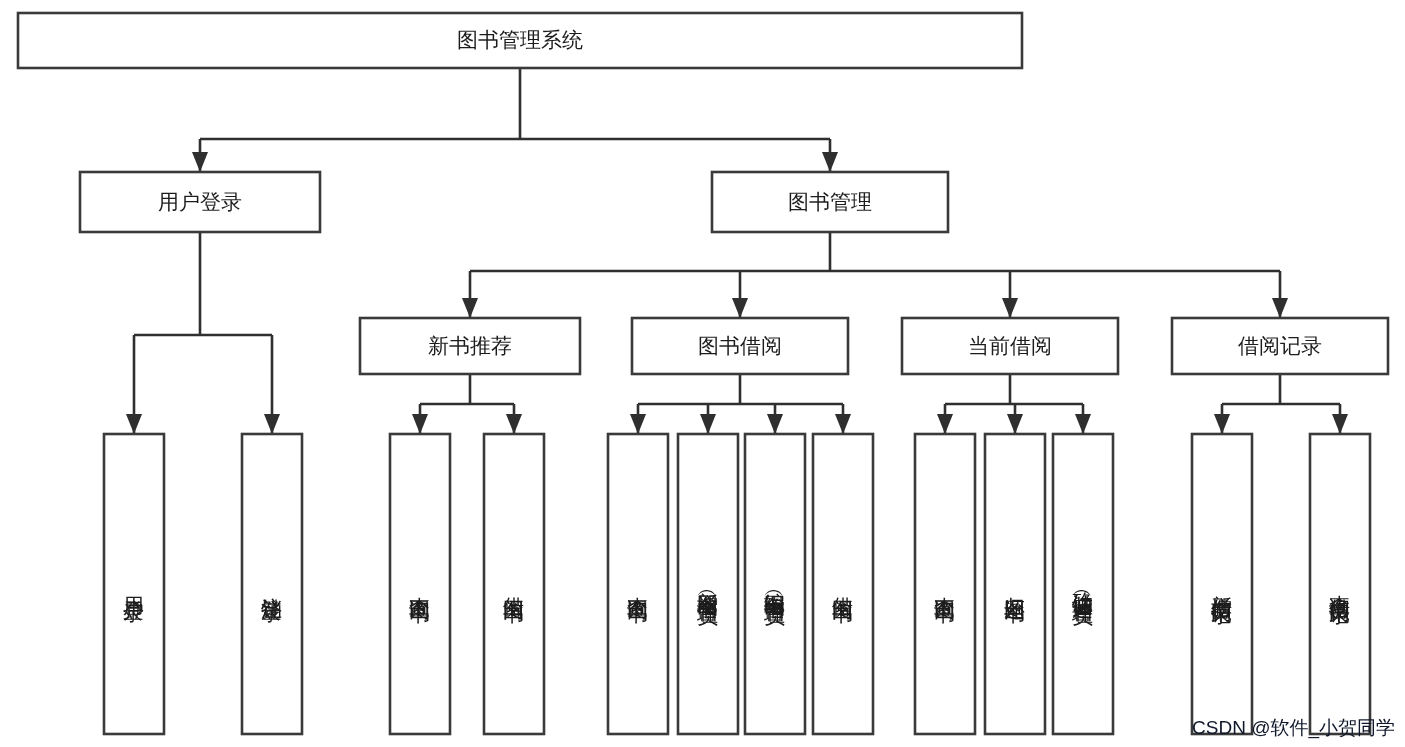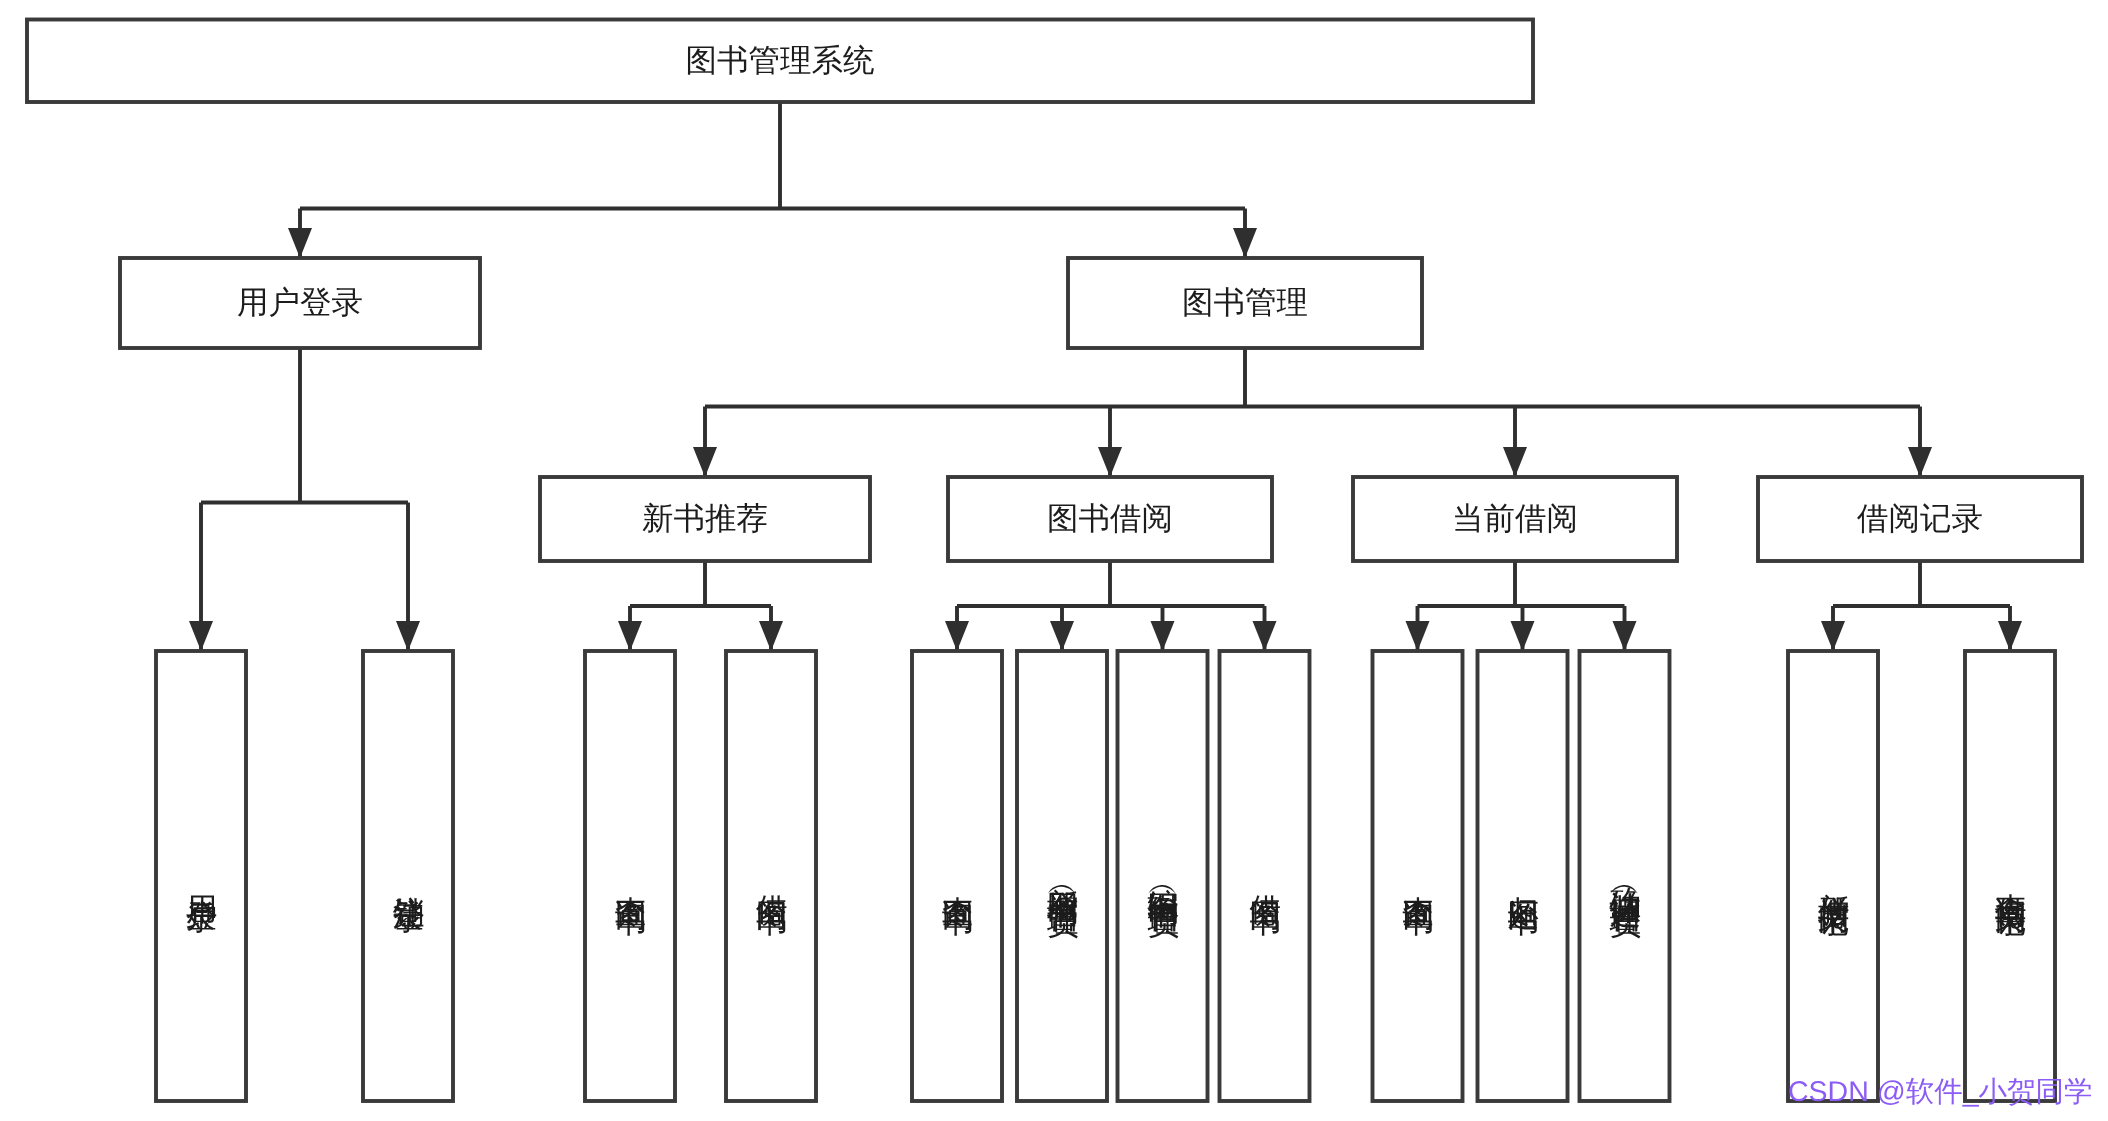--- a/index.html
+++ b/index.html
@@ -55,21 +55,21 @@
     text-orientation: upright;
     text-anchor: middle;
     letter-spacing: 2px;
   }
   .watermark {
     position: absolute;
     right: 10px;
     bottom: 6px;
     font-family: "Liberation Sans", "DejaVu Sans", sans-serif;
     font-size: 19px;
-    color: #8b5cf6;
+    color: #0f172a;
     white-space: nowrap;
     user-select: none;
   }
 </style>
 </head>
 <body>
 
 <div id="diagram-root">
   <svg class="tree" viewBox="0 0 1405 747" xmlns="http://www.w3.org/2000/svg">
     <g id="connector-layer">

